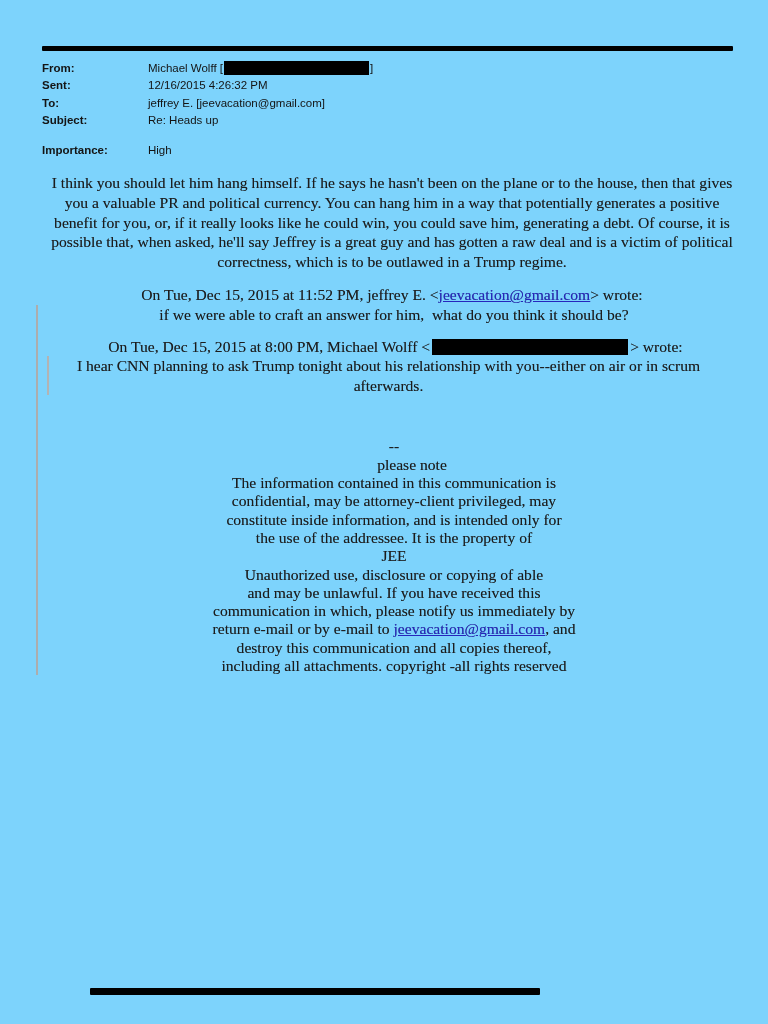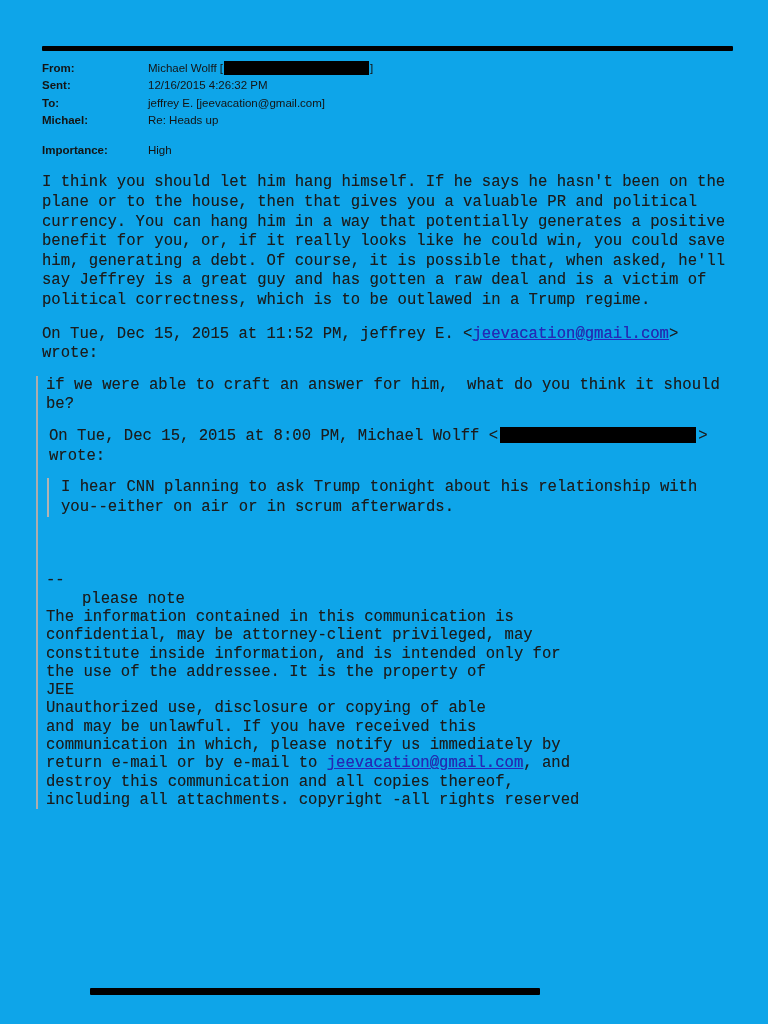--- a/index.html
+++ b/index.html
@@ -1,19 +1,19 @@
 <!DOCTYPE html>
 <html><head>
 <meta charset="utf-8">
 <style>
   html,body{margin:0;padding:0;background:#ffffff;}
   .page{
     position:relative;
     width:768px;height:1024px;
-    background:#0ea5e9;
+    background:#7dd3fc;
     overflow:hidden;
     color:#1f1f1f;
   }
   .top-redaction-bar{
     position:absolute;left:42px;top:46px;width:691px;height:5px;
     background:#000;border-radius:1px;
   }
   .content{
     position:absolute;left:42px;top:60px;width:700px;
   }
@@ -25,28 +25,29 @@
   .hrow{display:flex;}
   .hlabel{width:82px;font-weight:bold;flex:0 0 82px;}
   .hvalue{white-space:pre;margin-left:24px;}
   .importance-row{margin-top:13px;}
   
   .redact{display:inline-block;background:#000;}
   .redact-from{width:145px;height:14px;vertical-align:-3px;margin:0 1px;}
   .redact-q2{width:196px;height:16px;vertical-align:-3px;margin:0 2px;}
   
   .serif{
-    font-family:Liberation Mono, monospace;
+    font-family:Liberation Serif, serif;
     font-size:15.6px;line-height:19.6px;color:#1c1c1c;
     text-shadow:0 0 0.4px rgba(20,20,20,0.45);
+    text-align:center;
   }
   .body-par{margin:14px 0 0 0;max-width:702px;}
   .q1header{margin-top:14px;}
   .lnk{color:#2626bd;text-decoration:underline;cursor:pointer;}
-  blockquote{margin:12px;padding:0;border:0;}
+  blockquote{margin:0;padding:0;border:0;}
   .bq1{
     margin-left:-6px;
     border-left:2px solid #adadad;
     padding-left:8px;
   }
   .pre{white-space:pre-wrap;}
   .vspace-s{height:12px;}
   .vspace-l{height:42px;}
   .q2header{padding-left:3px;}
   .bq2{
@@ -79,21 +80,21 @@
       </div>
       <div class="hrow">
         <span class="hlabel">Sent:</span>
         <span class="hvalue">12/16/2015 4:26:32 PM</span>
       </div>
       <div class="hrow">
         <span class="hlabel">To:</span>
         <span class="hvalue">jeffrey E. [jeevacation@gmail.com]</span>
       </div>
       <div class="hrow">
-        <span class="hlabel">Michael:</span>
+        <span class="hlabel">Subject:</span>
         <span class="hvalue">Re: Heads up</span>
       </div>
       <div class="hrow importance-row">
         <span class="hlabel">Importance:</span>
         <span class="hvalue">High</span>
       </div>
     </div>
 
     <p class="serif body-par">I think you should let him hang himself. If he says he hasn't been on the plane or to the house, then that gives you a valuable PR and political currency. You can hang him in a way that potentially generates a positive benefit for you, or, if it really looks like he could win, you could save him, generating a debt. Of course, it is possible that, when asked, he'll say Jeffrey is a great guy and has gotten a raw deal and is a victim of political correctness, which is to be outlawed in a Trump regime.</p>
 

